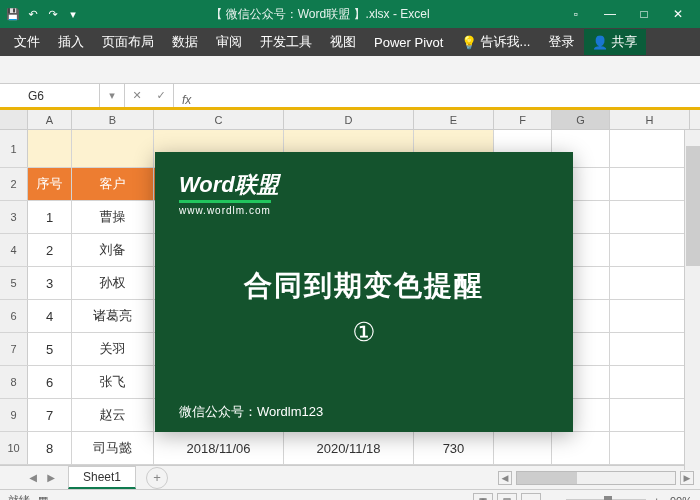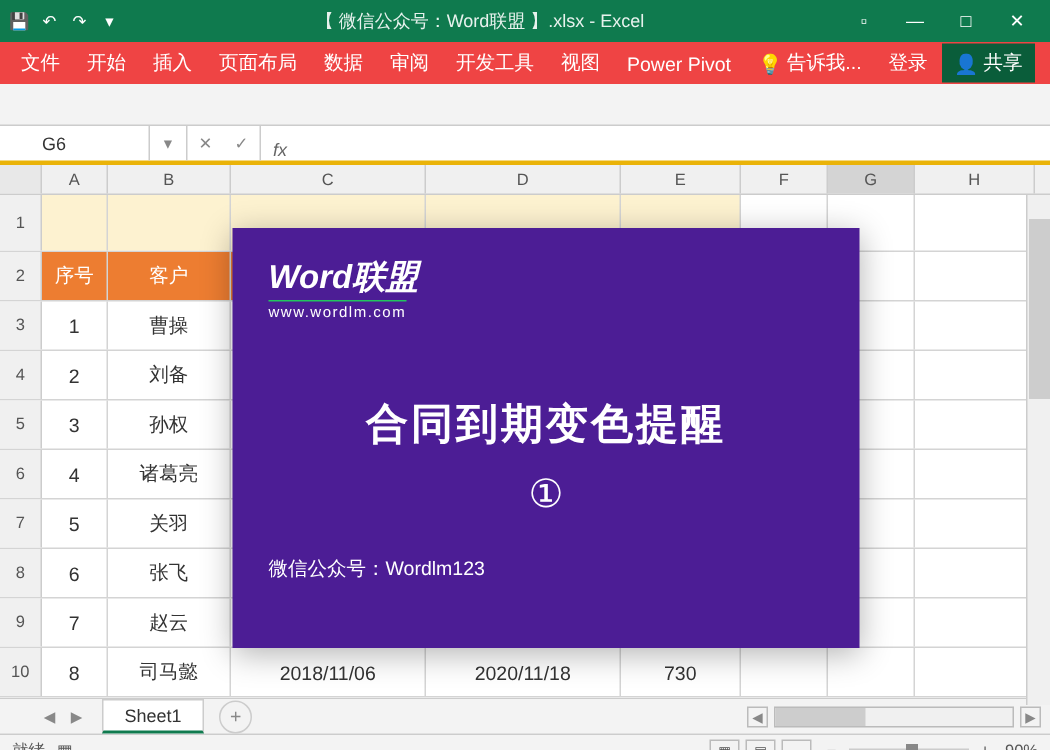--- a/index.html
+++ b/index.html
@@ -3,21 +3,21 @@
 <meta charset="utf-8">
 <style>
 *{box-sizing:border-box;margin:0;padding:0;font-family:"Microsoft YaHei",sans-serif}
 body{width:700px;height:500px;overflow:hidden;background:#fff;font-size:12px;color:#333;position:relative}
 .titlebar{height:28px;background:#0f7a4e;display:flex;align-items:center;color:#fff;padding:0 6px}
 .tb-left{display:flex;gap:6px;align-items:center}
 .tb-icon{width:14px;height:14px;display:flex;align-items:center;justify-content:center;font-size:11px}
 .tb-title{flex:1;text-align:center;font-size:12px;opacity:.9}
 .tb-right{display:flex;gap:2px}
 .tb-btn{width:32px;height:20px;display:flex;align-items:center;justify-content:center;font-size:12px}
-.ribbon{height:28px;background:#ef4444;display:flex;align-items:center;padding:0 6px;color:#fff;gap:2px}
+.ribbon{height:28px;background:#404040;display:flex;align-items:center;padding:0 6px;color:#fff;gap:2px}
 .rtab{padding:4px 8px;font-size:13px;cursor:pointer}
 .rtab.tell{display:flex;align-items:center;gap:3px}
 .rtab.share{background:#0a5d3a;display:flex;align-items:center;gap:3px;padding:4px 8px}
 .toolbar{height:28px;background:#f3f3f3;border-bottom:1px solid #ccc}
 .fbar{height:26px;display:flex;align-items:flex-end;border-bottom:3px solid #eab308;background:#fff}
 .namebox{width:80px;border-right:1px solid #ccc;padding:0 8px;height:100%;display:flex;align-items:center;margin-left:20px}
 .fbtns{display:flex;border-right:1px solid #ccc;height:100%}
 .fbtn{width:24px;display:flex;align-items:center;justify-content:center;color:#888;font-size:11px}
 .fx{padding:0 8px;font-style:italic;color:#666}
 .grid{position:relative;height:355px;overflow:hidden;background:#fff}
@@ -26,27 +26,27 @@
 .ch{border-right:1px solid #ccc;text-align:center;line-height:20px;color:#555;font-size:11px}
 .ch.sel{background:#d4d4d4}
 .rows{}
 .row{display:flex;height:33px;border-bottom:1px solid #d4d4d4}
 .row.r1{height:38px}
 .rh{width:28px;background:#f0f0f0;border-right:1px solid #ccc;text-align:center;display:flex;align-items:center;justify-content:center;color:#555;font-size:11px}
 .cell{border-right:1px solid #d4d4d4;display:flex;align-items:center;justify-content:center;font-size:13px}
 .hdr1{background:#fdf2d0}
 .hdr2{background:#ed7d31;color:#fff}
 .wA{width:44px}.wB{width:82px}.wC{width:130px}.wD{width:130px}.wE{width:80px}.wF{width:58px}.wG{width:58px}.wH{width:80px}
-.overlay{position:absolute;left:155px;top:152px;width:418px;height:280px;background:#4c1d95;color:#fff;padding:18px 24px;box-shadow:0 4px 20px rgba(0,0,0,.3)}
+.overlay{position:absolute;left:155px;top:152px;width:418px;height:280px;background:#14532d;color:#fff;padding:18px 24px;box-shadow:0 4px 20px rgba(0,0,0,.3)}
 .ov-logo{font-size:22px;font-weight:bold;font-style:italic}
 .ov-logo b{font-weight:900}
-.ov-url{font-size:10px;border-top:1px solid #22c55e;display:inline-block;padding-top:2px;letter-spacing:1px}
+.ov-url{font-size:10px;border-top:3px solid #22c55e;display:inline-block;padding-top:2px;letter-spacing:1px}
 .ov-title{text-align:center;font-size:28px;font-weight:bold;margin-top:50px;letter-spacing:2px}
 .ov-circle{text-align:center;font-size:26px;margin-top:12px}
-.ov-footer{font-size:13px;margin-top:25px}
+.ov-footer{font-size:13px;margin-top:55px}
 .tabs{height:24px;display:flex;align-items:center;border-top:1px solid #ccc;background:#f3f3f3;padding-left:24px}
 .tabs .navbtn{width:18px;text-align:center;color:#888;font-size:10px}
 .sheet{background:#fff;border:1px solid #ccc;border-bottom:2px solid #0f7a4e;padding:3px 14px;font-size:12px;margin-left:8px}
 .addsheet{width:22px;height:22px;border:1px solid #ccc;border-radius:50%;margin-left:10px;display:flex;align-items:center;justify-content:center;color:#888;font-size:13px}
 .scrollh{flex:1;display:flex;justify-content:flex-end;align-items:center;padding-right:6px;gap:4px}
 .sbtn{width:14px;height:14px;border:1px solid #bbb;font-size:9px;display:flex;align-items:center;justify-content:center;color:#888}
 .strack{width:160px;height:14px;border:1px solid #bbb;background:#f0f0f0;position:relative}
 .sthumb{position:absolute;left:0;top:0;width:60px;height:12px;background:#cdcdcd}
 .status{height:22px;background:#f3f3f3;border-top:1px solid #ccc;display:flex;align-items:center;padding:0 8px;font-size:11px;color:#555}
 .status .sp{flex:1}
@@ -70,21 +70,20 @@
   <div class="tb-right">
     <div class="tb-btn">▫</div>
     <div class="tb-btn">—</div>
     <div class="tb-btn">□</div>
     <div class="tb-btn">✕</div>
   </div>
 </div>
 
 <div class="ribbon">
   <div class="rtab">文件</div>
-  <div class="rtab">开始</div>
   <div class="rtab">插入</div>
   <div class="rtab">页面布局</div>
   <div class="rtab">数据</div>
   <div class="rtab">审阅</div>
   <div class="rtab">开发工具</div>
   <div class="rtab">视图</div>
   <div class="rtab">Power Pivot</div>
   <div class="rtab tell">
       <span>💡</span>
       <span>告诉我...</span>

